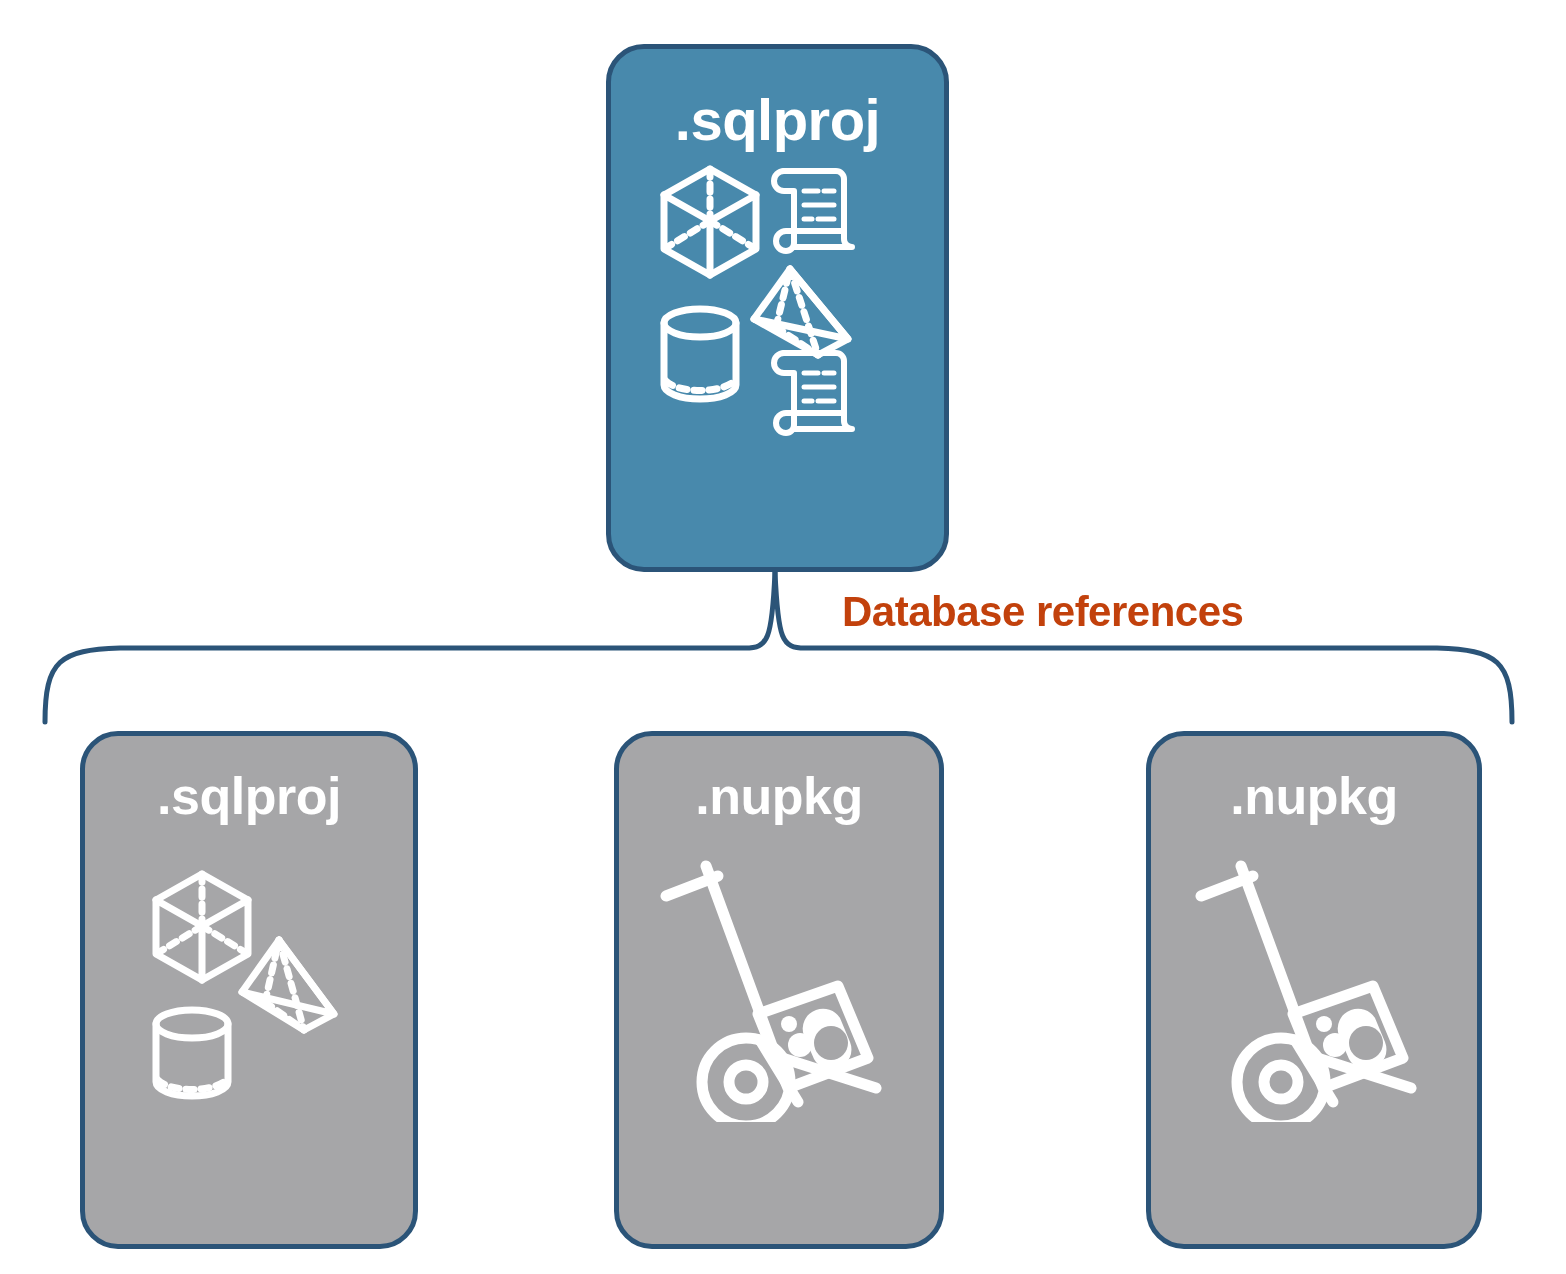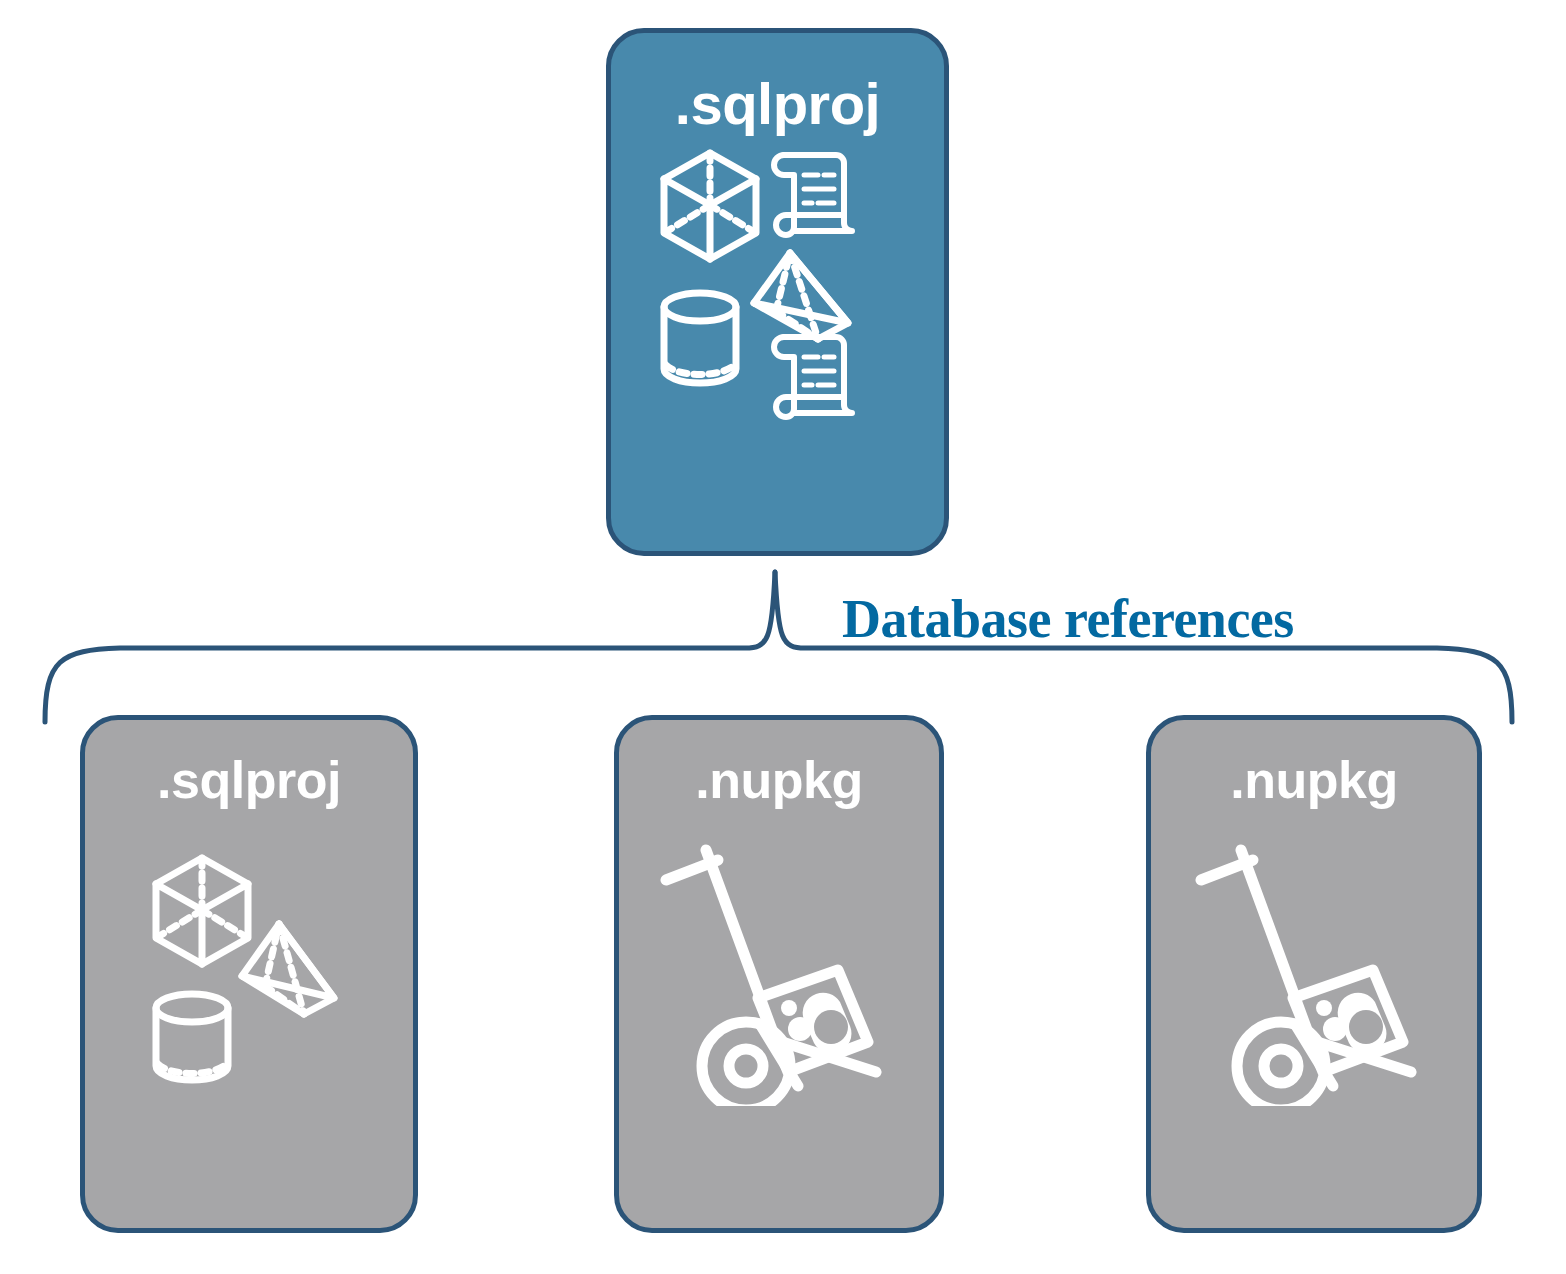--- a/index.html
+++ b/index.html
@@ -28,20 +28,21 @@
     pointer-events: none;
   }
   .node {
     position: absolute;
     box-sizing: border-box;
     border: 5px solid #2b5478;
     border-radius: 38px;
     display: flex;
     flex-direction: column;
     align-items: center;
+    margin-top: 16px;
   }
   .node.primary {
     background: #4889ac;
   }
   .node.secondary {
     background: #a6a6a8;
   }
   .node-label {
     color: #ffffff;
     font-weight: bold;
@@ -56,27 +57,26 @@
   .node.secondary .node-label {
     font-size: 52px;
     margin-top: 34px;
   }
   .node-art {
     position: relative;
     display: block;
   }
   .brace-label {
     position: absolute;
-    color: #0369a1;
+    color: #c2410c;
     font-weight: bold;
-    font-size: 54px;
+    font-size: 42px;
     letter-spacing: -0.5px;
     white-space: nowrap;
     user-select: none;
-    font-family: Liberation Serif, serif;
   }
 </style>
 </head>
 <body>
 
 <div id="stage">
 
   <svg class="conn-layer" viewBox="0 0 1566 1274" width="1566" height="1274">
 
     <path d="M 45 722

